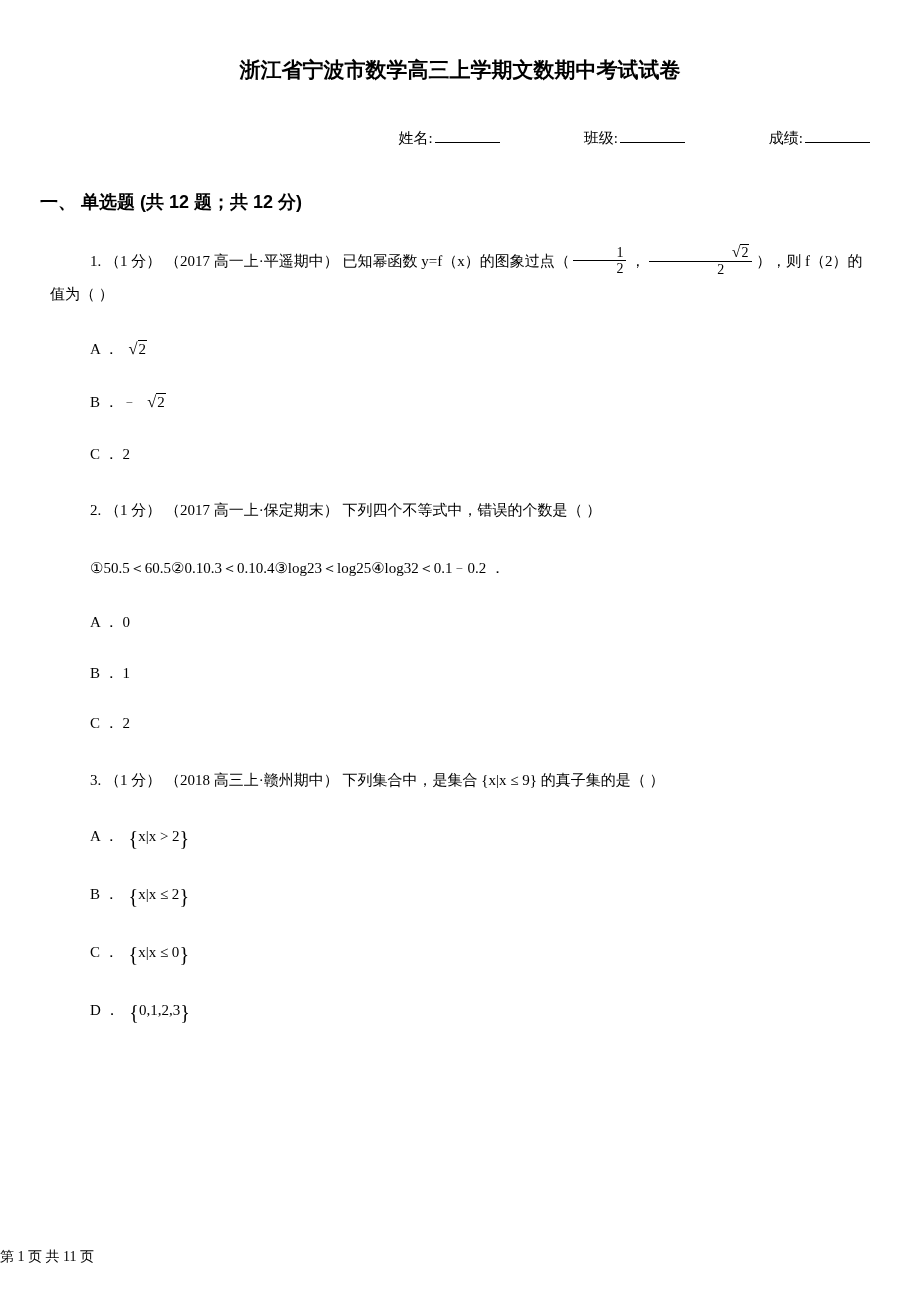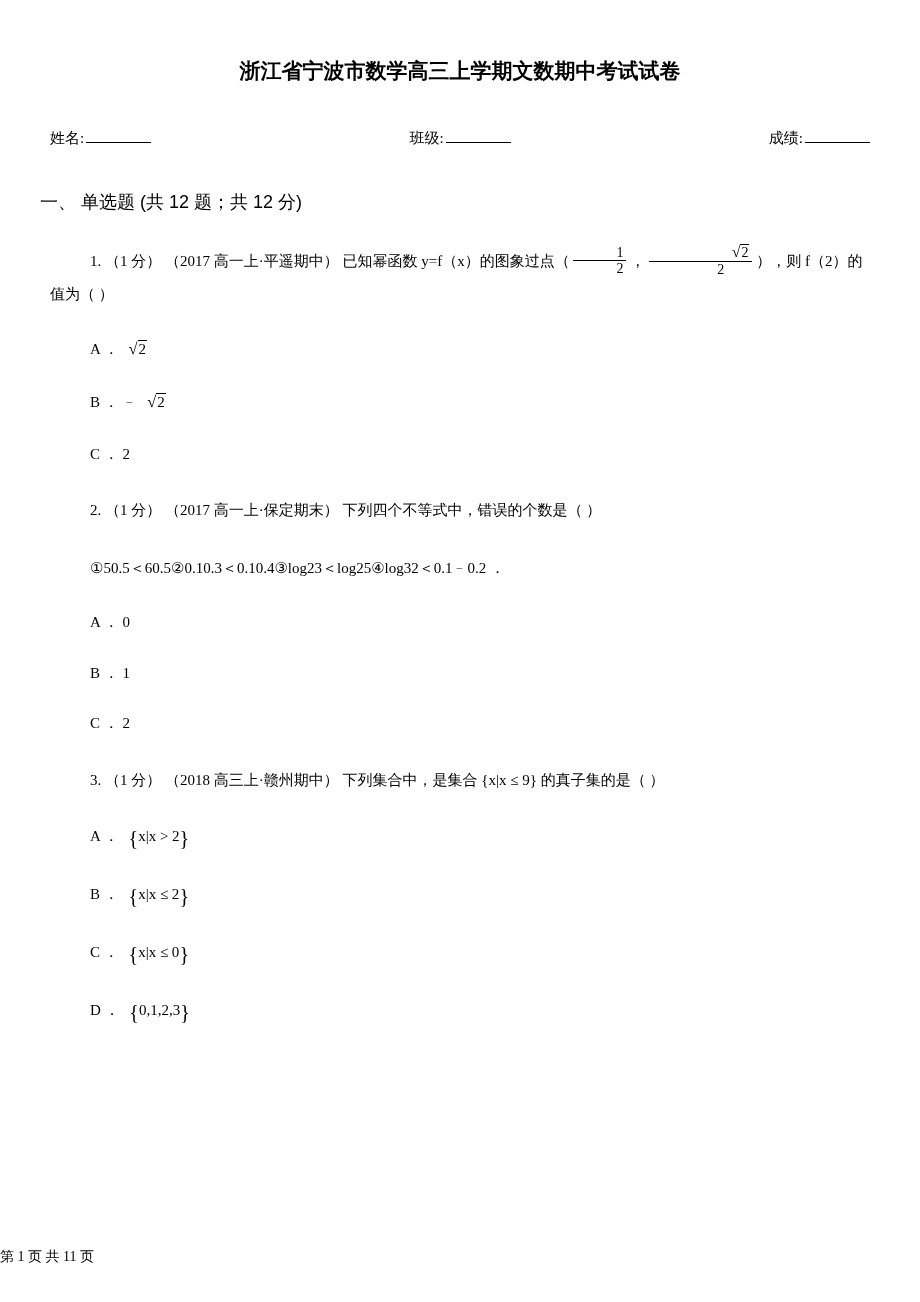--- a/index.html
+++ b/index.html
@@ -12,48 +12,48 @@
       font-family: "SimSun", "宋体", serif;
       width: 920px;
       height: 1302px;
       position: relative;
       padding: 55px 50px 0 50px;
       font-size: 15px;
       color: #000;
       line-height: 1.5;
     }
     .title {
-      font-family: Liberation Sans, sans-serif;
+      font-family: Liberation Serif, serif;
       font-size: 21px;
       font-weight: bold;
       text-align: center;
       margin-bottom: 40px;
     }
     .info-row {
       display: flex;
-      justify-content: space-between;
-      gap: 110px;
+      justify-content: flex-end;
+      gap: 84px;
       margin-bottom: 40px;
       font-size: 15px;
     }
     .info-item {
       display: flex;
       align-items: baseline;
     }
     .blank-line {
       display: inline-block;
       width: 65px;
       border-bottom: 1px solid #000;
       height: 1em;
       margin-left: 2px;
     }
     .section-header {
       font-family: "SimHei", "黑体", sans-serif;
       font-size: 18px;
-      font-weight: normal;
+      font-weight: bold;
       margin-bottom: 30px;
       margin-left: -10px;
     }
     .question {
       margin-bottom: 30px;
       margin-left: 40px;
     }
     .question-text {
       margin-bottom: 28px;
       line-height: 2;

